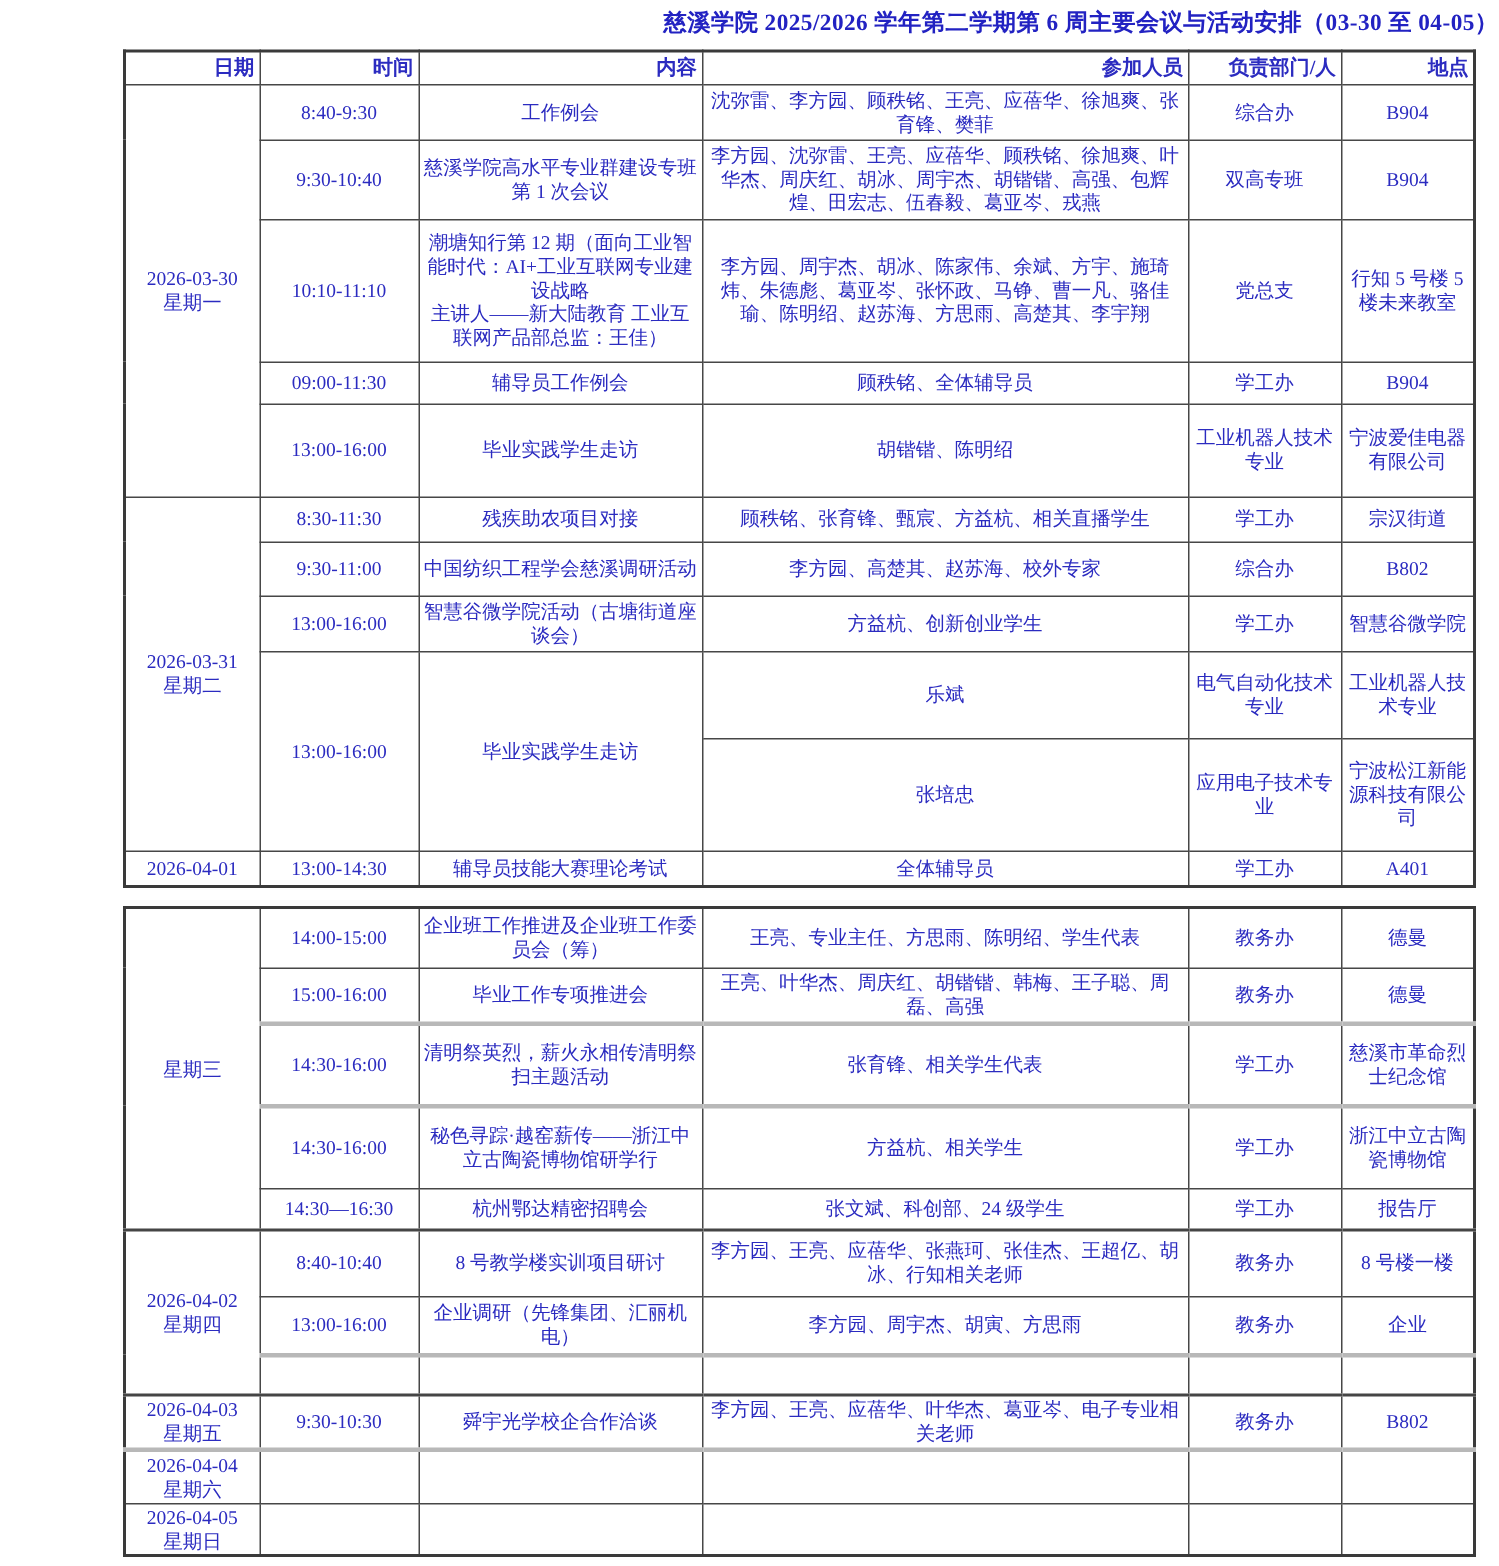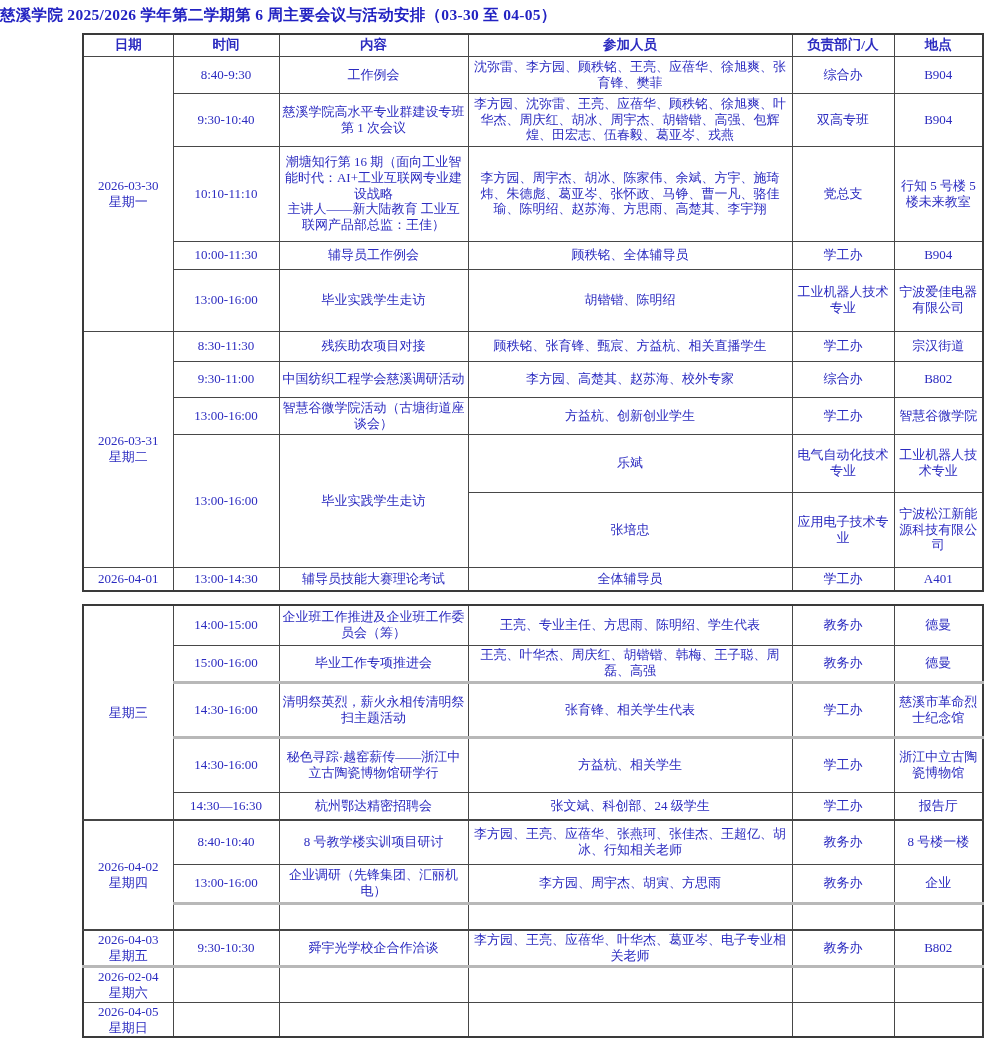--- a/index.html
+++ b/index.html
@@ -2,34 +2,34 @@
 <html><head>
 <meta charset="utf-8">
 <style>
   html,body{margin:0;padding:0;}
   body{
     width:999px;height:1044px;position:relative;background:#ffffff;
     font-family:"Liberation Serif","DejaVu Serif",serif;
     color:#2b2bc0;
   }
   .title{
-    position:absolute;top:5px;left:0;width:999px;text-align:left;
+    position:absolute;top:5px;left:0;width:999px;text-align:right;
     font-size:15.5px;font-weight:bold;color:#2222c2;letter-spacing:.3px;
   }
   table.sched{
     position:absolute;left:82px;border-collapse:collapse;table-layout:fixed;
     width:900px;
   }
   table.sched td{
     border:1px solid #474747;
     font-size:13px;line-height:1.22;text-align:center;vertical-align:middle;
     padding:1px 3px;overflow:hidden;white-space:pre-line;word-break:break-all;
   }
   table.sched{border:2px solid #3a3a3a;}
-  tr.hdr td{font-weight:bold;font-size:13.5px;}
+  tr.hdr td{font-weight:bold;font-size:13.5px;text-align:right;}
   td.datecell{font-size:13px;}
   td.top{vertical-align:top;padding-top:6px;}
   tr.thick td{border-top:3px solid #b8b8b8;}
   tr.grp td{border-top:2px solid #454545;}
 </style>
 </head>
 <body>
 
 <div class="title">慈溪学院 2025/2026 学年第二学期第 6 周主要会议与活动安排（03-30 至 04-05）</div>
 
@@ -63,28 +63,28 @@
   </tr>
   <tr style="height:53px">
     <td>9:30-10:40</td>
     <td>慈溪学院高水平专业群建设专班第 1 次会议</td>
     <td>李方园、沈弥雷、王亮、应蓓华、顾秩铭、徐旭爽、叶华杰、周庆红、胡冰、周宇杰、胡锴锴、高强、包辉煌、田宏志、伍春毅、葛亚岑、戎燕</td>
     <td>双高专班</td>
     <td>B904</td>
   </tr>
   <tr style="height:95px">
     <td>10:10-11:10</td>
-    <td>潮塘知行第 16 期（面向工业智能时代：AI+工业互联网专业建设战略
+    <td>潮塘知行第 12 期（面向工业智能时代：AI+工业互联网专业建设战略
 主讲人——新大陆教育 工业互联网产品部总监：王佳）</td>
     <td>李方园、周宇杰、胡冰、陈家伟、余斌、方宇、施琦炜、朱德彪、葛亚岑、张怀政、马铮、曹一凡、骆佳瑜、陈明绍、赵苏海、方思雨、高楚其、李宇翔</td>
     <td>党总支</td>
     <td>行知 5 号楼 5 楼未来教室</td>
   </tr>
   <tr style="height:28px">
-    <td>10:00-11:30</td>
+    <td>09:00-11:30</td>
     <td>辅导员工作例会</td>
     <td>顾秩铭、全体辅导员</td>
     <td>学工办</td>
     <td>B904</td>
   </tr>
   <tr style="height:62px">
     <td>13:00-16:00</td>
     <td>毕业实践学生走访</td>
     <td>胡锴锴、陈明绍</td>
     <td>工业机器人技术专业</td>
@@ -212,21 +212,21 @@
   <tr class="grp" style="height:32px">
     <td class="datecell">2026-04-03
 星期五</td>
     <td>9:30-10:30</td>
     <td>舜宇光学校企合作洽谈</td>
     <td>李方园、王亮、应蓓华、叶华杰、葛亚岑、电子专业相关老师</td>
     <td>教务办</td>
     <td>B802</td>
   </tr>
   <tr class="thick" style="height:36px">
-    <td class="datecell">2026-02-04
+    <td class="datecell">2026-04-04
 星期六</td>
     <td></td>
     <td></td>
     <td></td>
     <td></td>
     <td></td>
   </tr>
   <tr style="height:28px">
     <td class="datecell">2026-04-05
 星期日</td>

